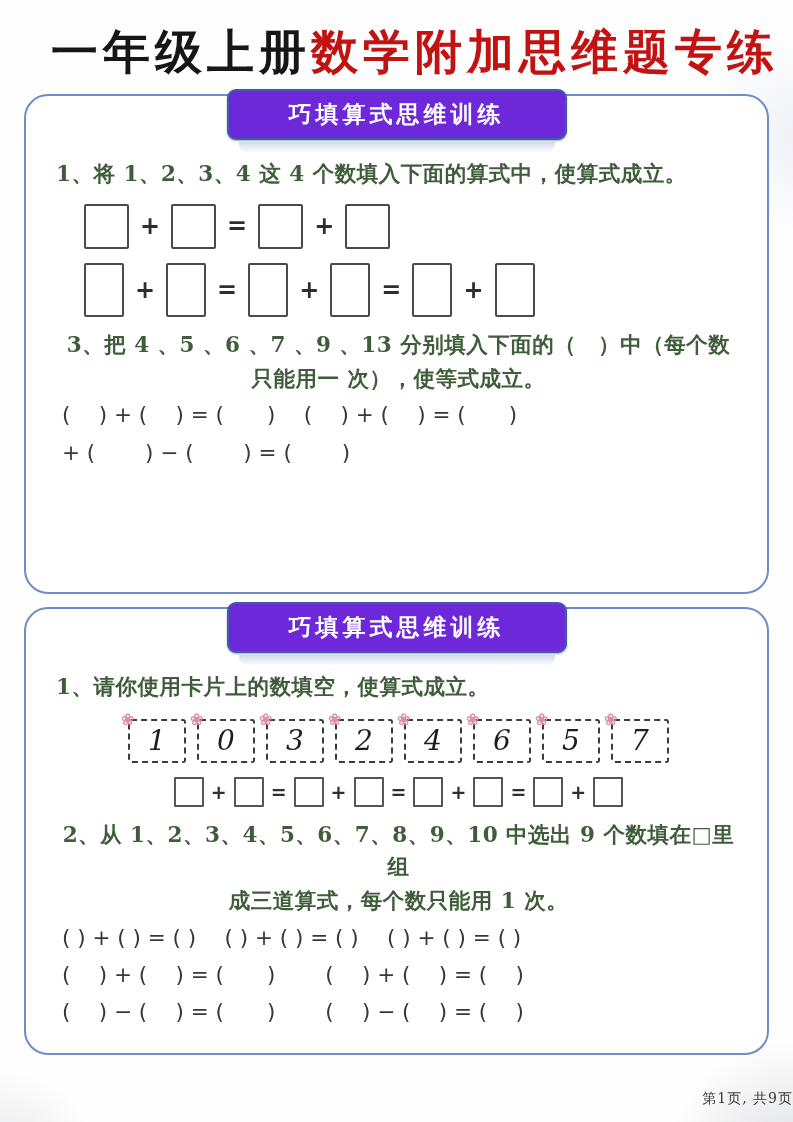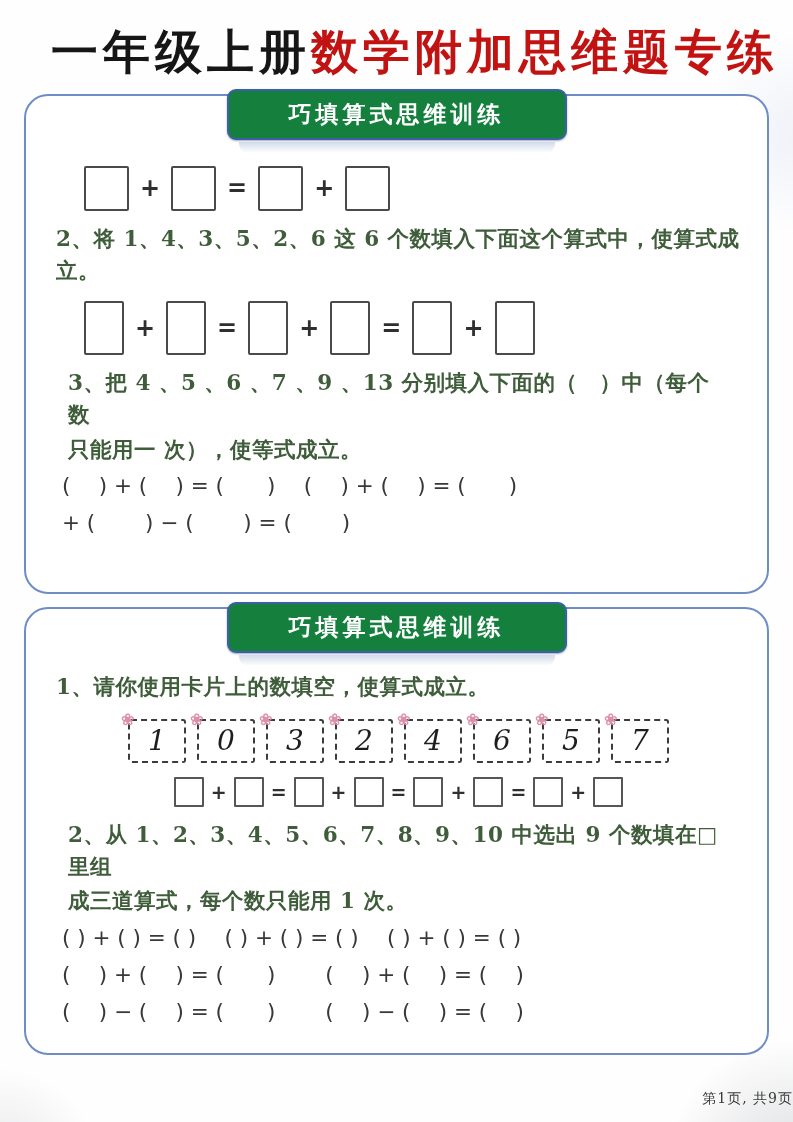--- a/index.html
+++ b/index.html
@@ -37,21 +37,21 @@
     background:#ffffff;
     position:relative;
   }
   .section-box.first{height:500px;margin-bottom:13px;}
   .section-box.second{height:448px;}
 
   .banner{
     position:absolute;
     top:-7px;left:50%;
     transform:translateX(-50%);
-    background:#15803d;
+    background:#6d28d9;
     border:2px solid #3c5fa6;
     border-radius:9px;
     color:#ffffff;
     font-size:23px;
     font-weight:bold;
     letter-spacing:4px;
     padding:8px 60px;
     white-space:nowrap;
     box-shadow:0 1px 2px rgba(40,60,110,.45);
   }
@@ -69,21 +69,21 @@
 
   
   .prob-text{
     color:#3f5d3a;
     font-size:21.5px;
     font-weight:600;
     line-height:1.5;
     margin:6px 0 4px;
     letter-spacing:.5px;
   }
-  .prob-text.tight{margin:2px 12px 2px;}
+  .prob-text.tight{margin:2px 4px 2px;text-align:center;}
 
   
   .eq-row{
     display:flex;
     align-items:center;
     margin:14px 0 12px 28px;
   }
   .eq-row.centered{justify-content:center;margin-left:0;}
   .eq-box{width:41px;height:41px;border:2px solid #4a4a4a;border-radius:2px;background:#fff;}
   .eq-tall{width:36px;height:50px;border:2px solid #4a4a4a;border-radius:2px;background:#fff;}
@@ -151,31 +151,31 @@
 <body>
 
 <h1 class="page-title">
   <span class="t-black">一年级上册</span><span class="t-red">数学附加思维题专练</span>
 </h1>
 
 <div class="section-box first">
   <div class="banner">巧填算式思维训练</div>
   <div class="box-content">
 
+    <div class="prob-text">1、将 1、2、3、4 这 4 个数填入下面的算式中，使算式成立。</div>
     <div class="eq-row">
         <div class="eq-box"></div>
         <span class="eq-op">+</span>
         <div class="eq-box"></div>
         <span class="eq-op">=</span>
         <div class="eq-box"></div>
         <span class="eq-op">+</span>
         <div class="eq-box"></div>
       </div>
 
-    <div class="prob-text">2、将 1、4、3、5、2、6 这 6 个数填入下面这个算式中，使算式成立。</div>
     <div class="eq-row">
         <div class="eq-tall"></div>
         <span class="eq-op">+</span>
         <div class="eq-tall"></div>
         <span class="eq-op">=</span>
         <div class="eq-tall"></div>
         <span class="eq-op">+</span>
         <div class="eq-tall"></div>
         <span class="eq-op">=</span>
         <div class="eq-tall"></div>

